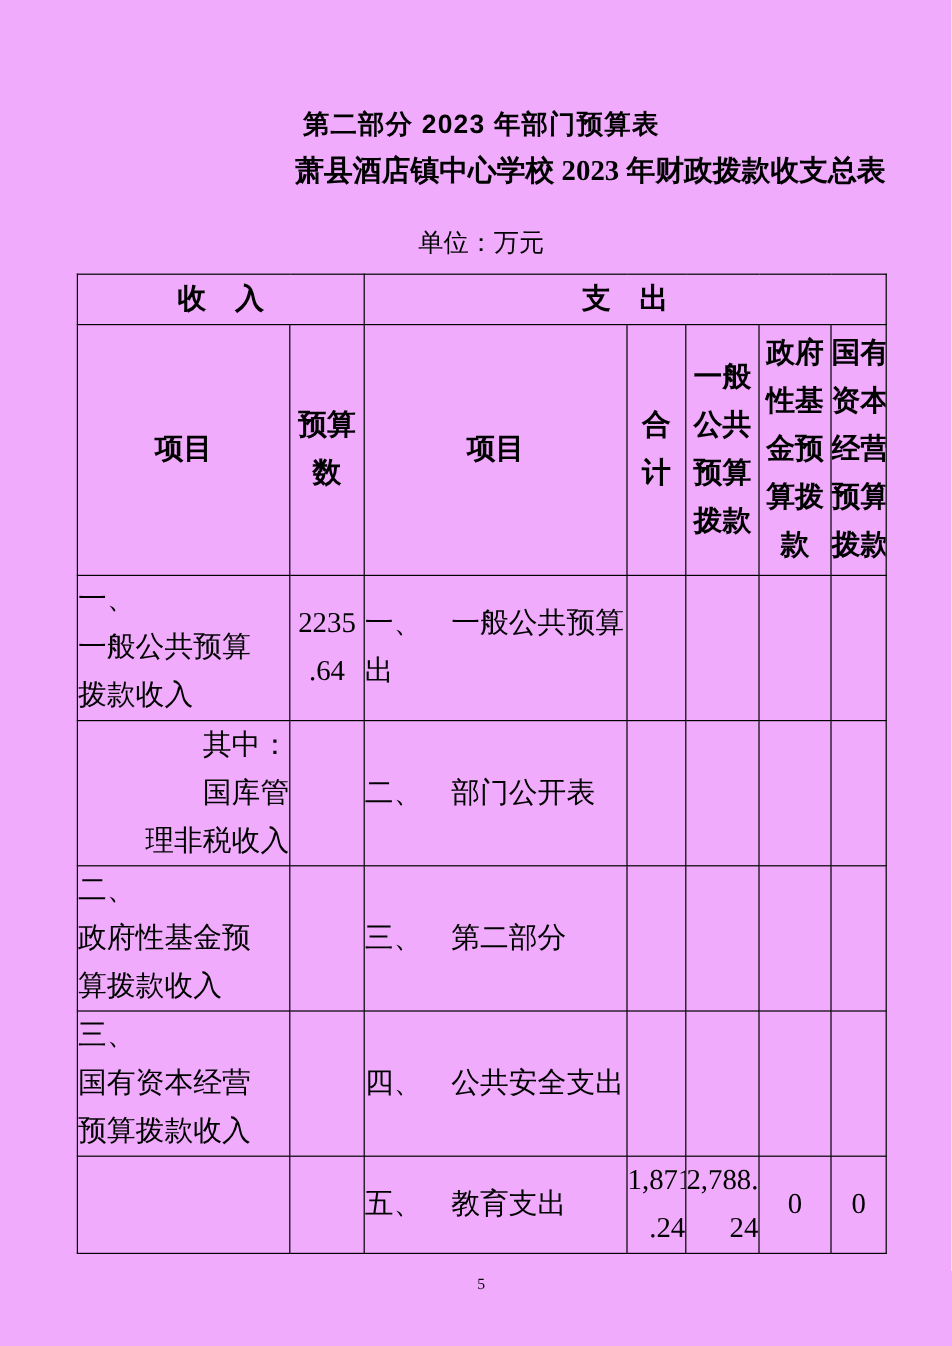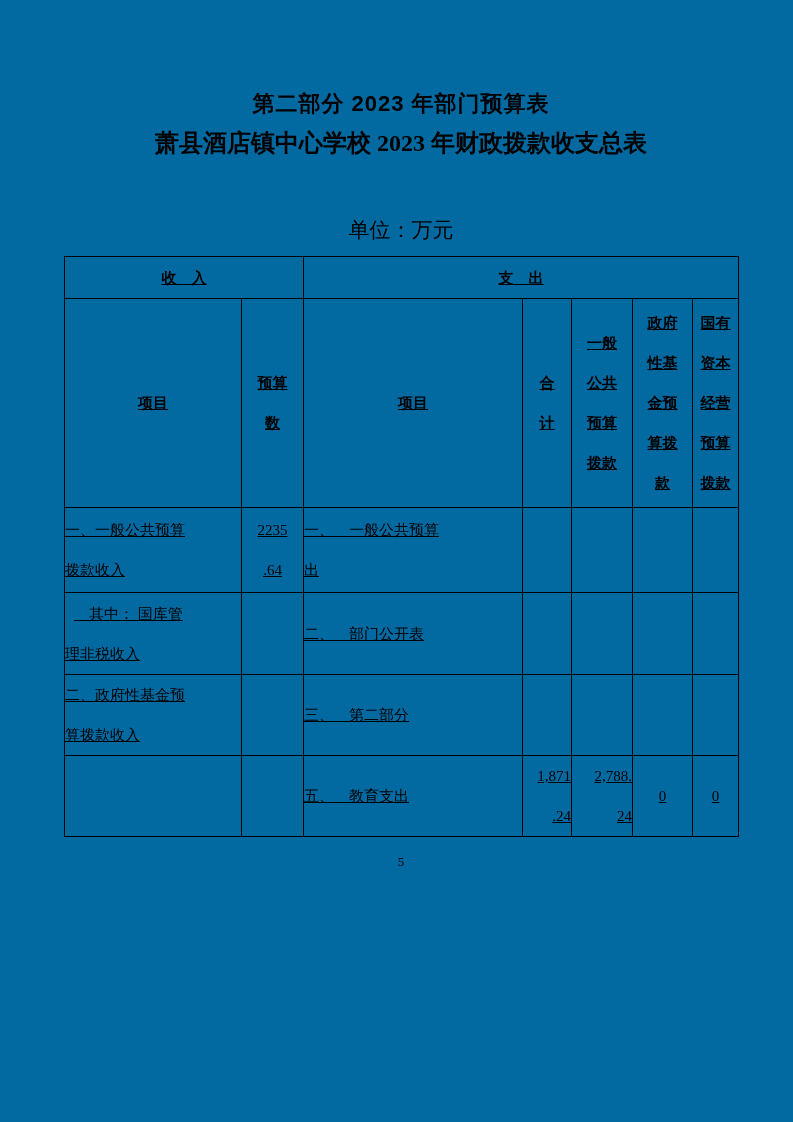--- a/index.html
+++ b/index.html
@@ -1,20 +1,20 @@
 <!DOCTYPE html>
 <html><head>
 <meta charset="utf-8">
 <style>
   * { box-sizing: border-box; }
   html, body { margin: 0; padding: 0; background: #ffffff; }
   .page {
     width: 793px;
     height: 1122px;
-    background: #0369a1;
+    background: #f0abfc;
     color: #000000;
     font-family: "Liberation Serif", "DejaVu Serif", serif;
     padding: 90px 55px 0 64px;
     position: relative;
     overflow: hidden;
   }
   .part-title {
     font-family: "Liberation Sans", "DejaVu Sans", sans-serif;
     font-weight: bold;
     font-size: 22px;
@@ -26,48 +26,47 @@
     margin-top: 104px;
     font-size: 20px;
     line-height: 26px;
     text-align: center;
   }
   .table-title {
     margin-top: 9px;
     font-weight: bold;
     font-size: 24px;
     line-height: 32px;
-    text-align: center;
+    text-align: right;
   }
   .unit-note {
-    margin-top: 58px;
+    margin-top: 30px;
     font-size: 21px;
     line-height: 26px;
     text-align: center;
   }
   table.budget {
     border-collapse: collapse;
     table-layout: fixed;
     width: 674px;
     margin-top: 13px;
   }
   table.budget td {
     border: 1px solid #000000;
     padding: 0;
-    font-size: 15px;
+    font-size: 24px;
     line-height: 40px;
     white-space: pre-line;
     word-break: keep-all;
     vertical-align: middle;
     overflow: hidden;
-    text-decoration: underline;
   }
   td.hdr { font-weight: bold; text-align: center; }
   td.item { text-align: left; padding-left: 6px; padding-right: 3px; }
-  td.indent-first { text-indent: 0.6em; }
+  td.indent-first { text-indent: 0.6em; text-align: right; }
   td.num { text-align: center; padding-right: 7px; }
   td.small-num {
     font-size: 13px;
     line-height: 16px;
     text-align: right;
     padding-right: 4px;
   }
   td.zero { text-align: center; }
   .page-number {
     text-align: center;
@@ -156,20 +155,30 @@
       <td class="item">二、政府性基金预
 算拨款收入</td>
       <td class="num"></td>
       <td class="item">三、　第二部分</td>
       <td class="num"></td>
       <td class="num"></td>
       <td class="num"></td>
       <td class="num"></td>
     </tr>
 
+    <tr style="height:80px">
+      <td class="item">三、国有资本经营
+预算拨款收入</td>
+      <td class="num"></td>
+      <td class="item">四、　公共安全支出</td>
+      <td class="num"></td>
+      <td class="num"></td>
+      <td class="num"></td>
+      <td class="num"></td>
+    </tr>
 
     <tr style="height:48px">
       <td class="item"></td>
       <td class="num"></td>
       <td class="item">五、　教育支出</td>
       <td class="small-num">1,871
 .24</td>
       <td class="small-num">2,788.
 24</td>
       <td class="zero">0</td>

